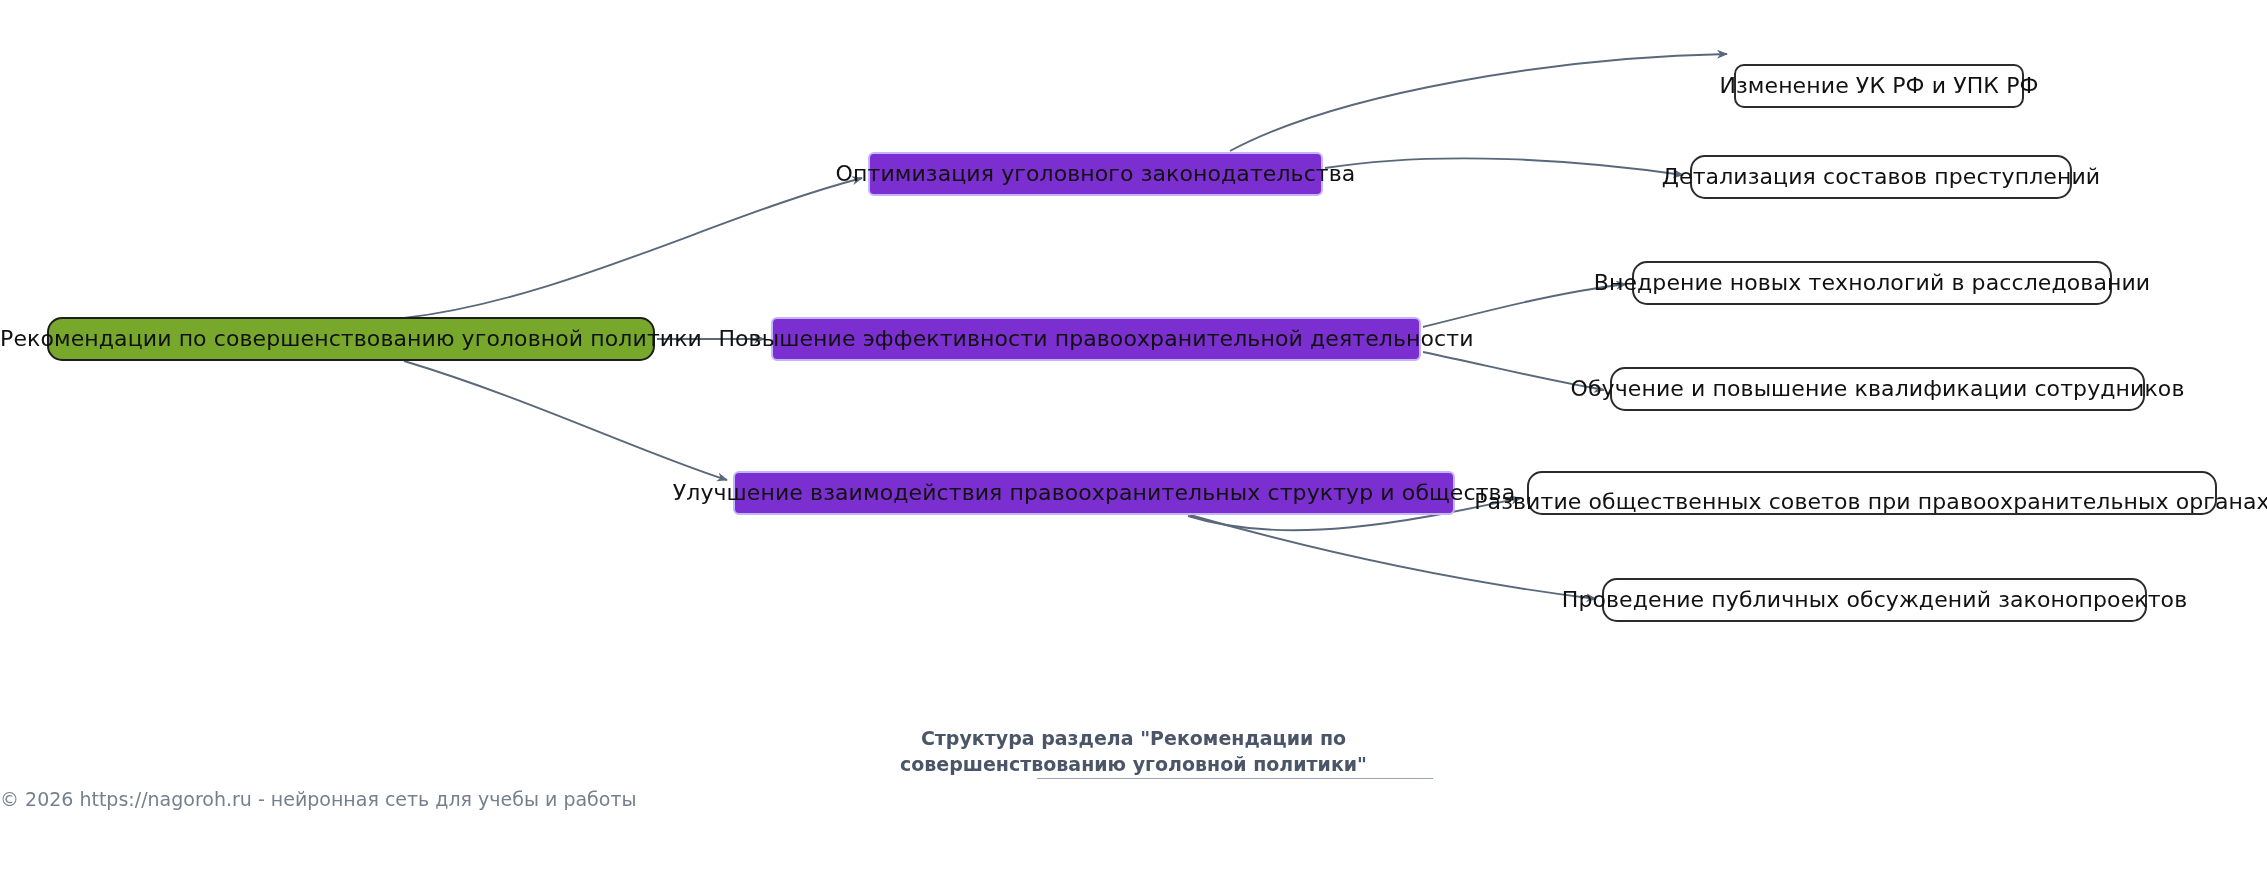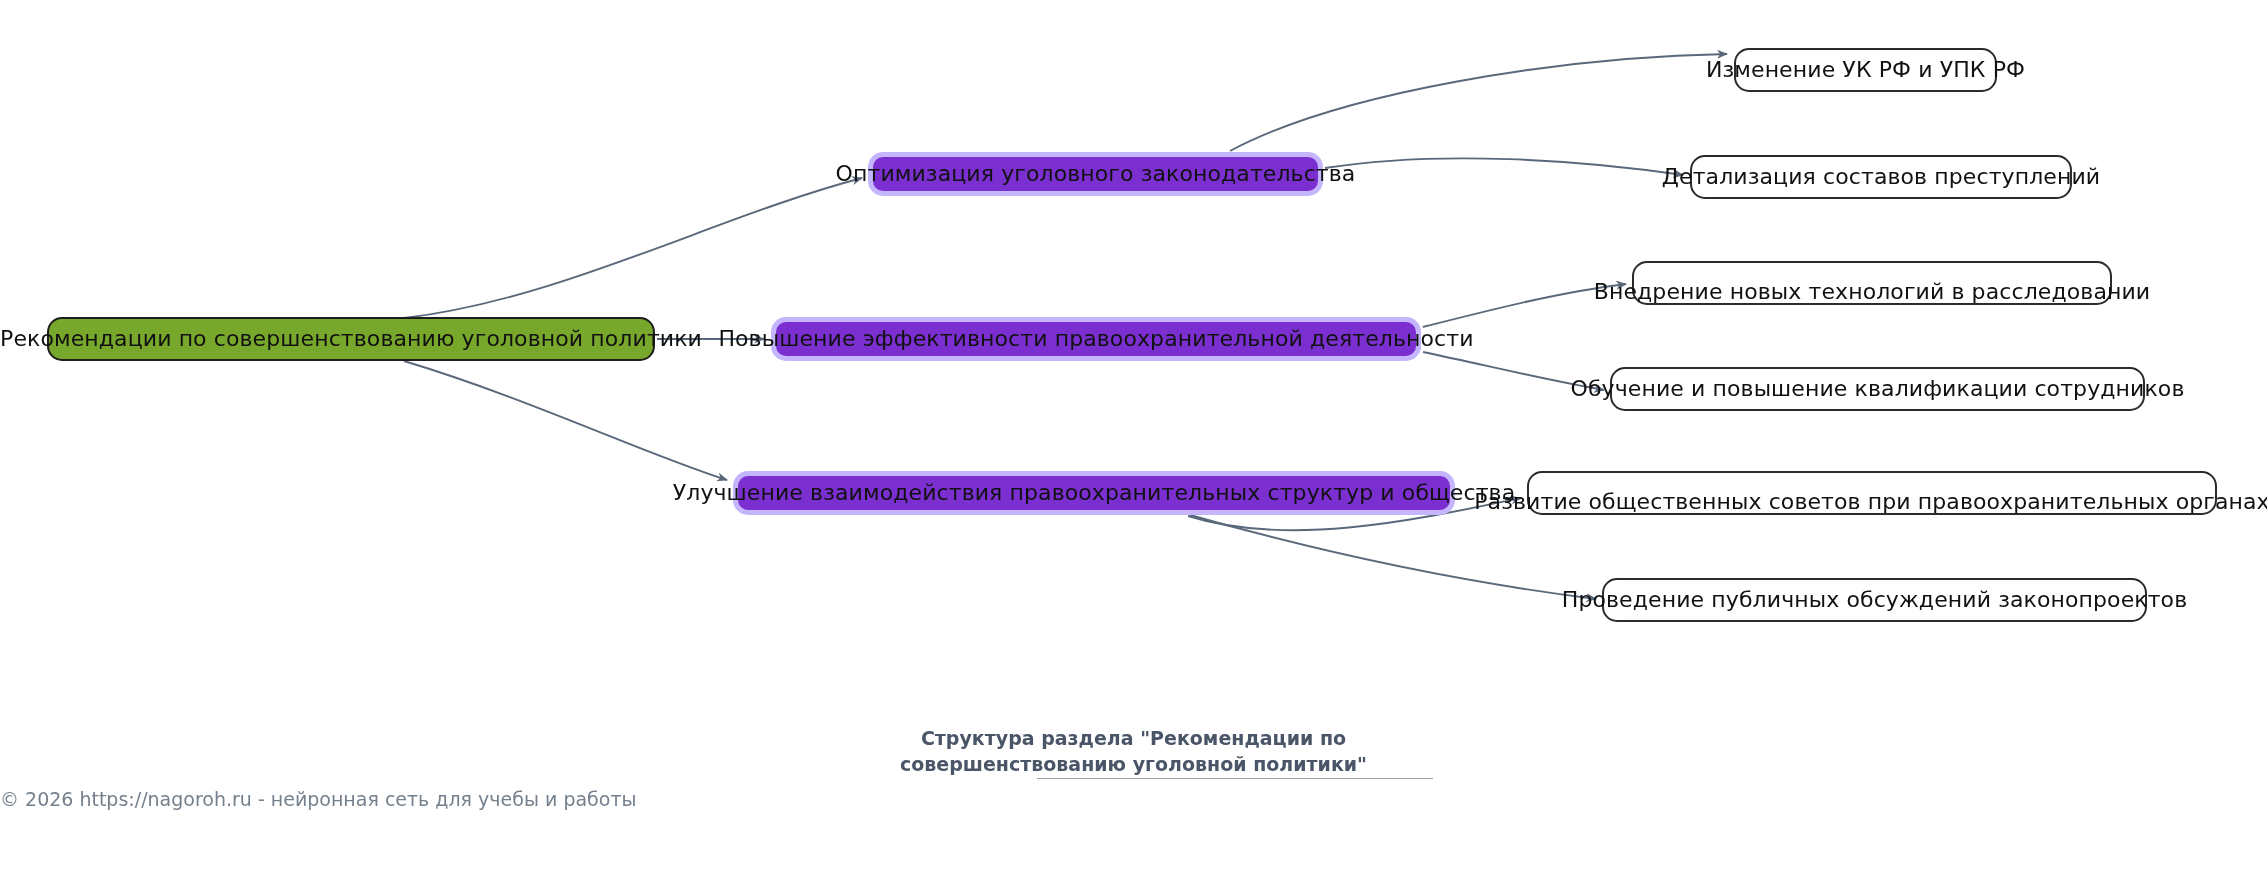--- a/index.html
+++ b/index.html
@@ -42,22 +42,22 @@
     letter-spacing: 0.1px;
     color: #111111;
   }
   .node-root {
     background: #78a82b;
     border: 2px solid #1d1d1d;
     border-radius: 15px;
   }
   .node-branch {
     background: #7b2fd0;
-    border: 5px solid #c4b5fd;
-    border-radius: 15px;
+    border: 2px solid #c4b5fd;
+    border-radius: 6px;
   }
   .node-leaf {
     background: #ffffff;
     border: 2px solid #2b2b2b;
     border-radius: 15px;
   }
   .node-label {
     padding: 0 12px;
     pointer-events: none;
   }
@@ -122,33 +122,33 @@
   </svg>
 
   <div class="node node-root" style="left:47px; top:317px; width:608px; height:44px;">
     <span class="node-label">Рекомендации по совершенствованию уголовной политики</span>
   </div>
 
   <div class="node node-branch" style="left:868px; top:152px; width:455px; height:44px;">
     <span class="node-label">Оптимизация уголовного законодательства</span>
   </div>
 
-  <div class="node node-leaf" style="left:1734px; top:48px; width:263px; height:44px;">
+  <div class="node node-leaf" style="left:1734px; top:64px; width:290px; height:44px;border-radius:10px;">
     <span class="node-label">Изменение УК РФ и УПК РФ</span>
   </div>
 
   <div class="node node-leaf" style="left:1690px; top:155px; width:382px; height:44px;">
     <span class="node-label">Детализация составов преступлений</span>
   </div>
 
   <div class="node node-branch" style="left:771px; top:317px; width:650px; height:44px;">
     <span class="node-label">Повышение эффективности правоохранительной деятельности</span>
   </div>
 
-  <div class="node node-leaf" style="left:1632px; top:261px; width:480px; height:44px;align-items:flex-end;">
+  <div class="node node-leaf" style="left:1632px; top:261px; width:480px; height:44px;">
     <span class="node-label">Внедрение новых технологий в расследовании</span>
   </div>
 
   <div class="node node-leaf" style="left:1610px; top:367px; width:535px; height:44px;justify-content:center;">
     <span class="node-label">Обучение и повышение квалификации сотрудников</span>
   </div>
 
   <div class="node node-branch" style="left:733px; top:471px; width:722px; height:44px;">
     <span class="node-label">Улучшение взаимодействия правоохранительных структур и общества</span>
   </div>

